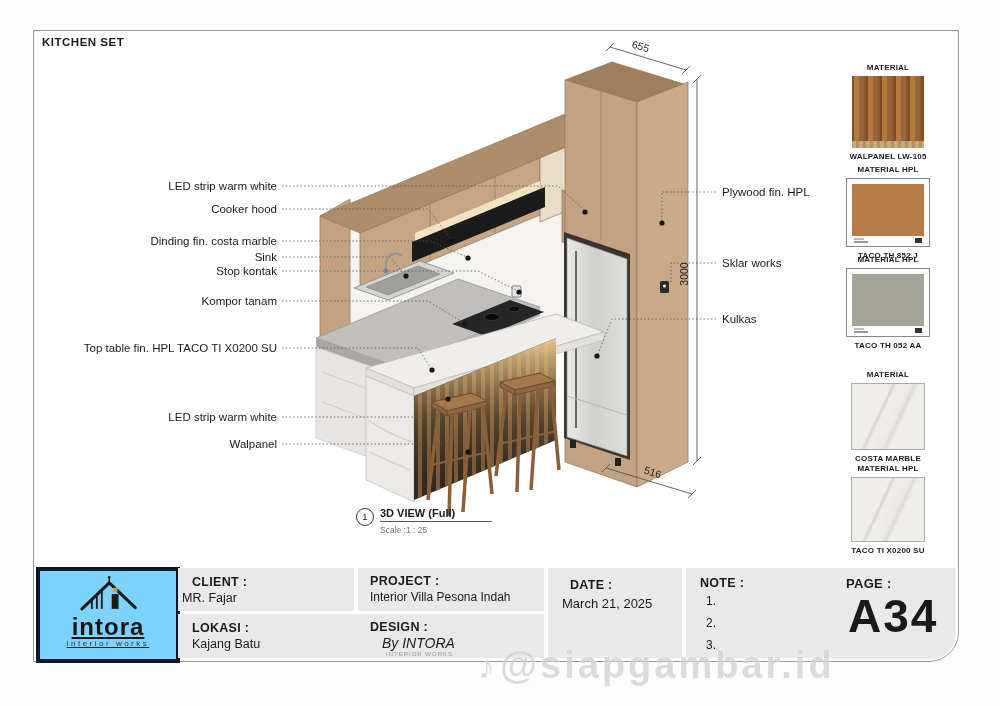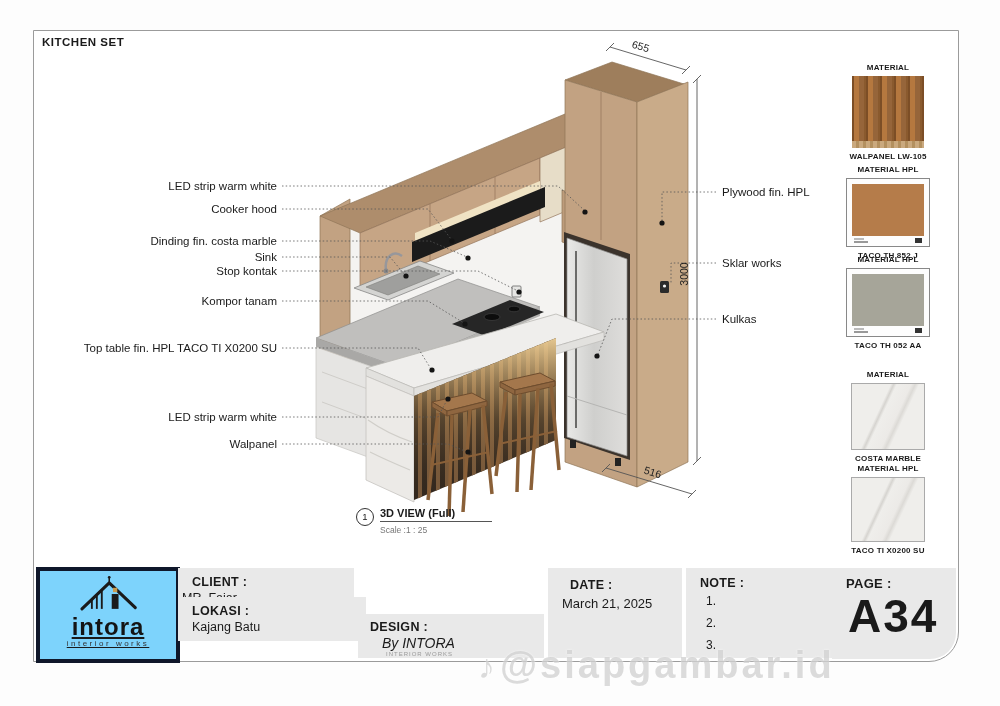--- a/index.html
+++ b/index.html
@@ -296,25 +296,29 @@
       <rect x="58" y="20" width="7" height="7" fill="#c89a4e"></rect>
     </svg>
     <div class="logo-name">intora</div>
     <div class="logo-tag">interior works</div>
   </div>
 
   <div class="tb-cell" style="left:142px;top:1px;width:176px;height:43px">
     <div class="tb-lab" style="margin:7px 0 2px 14px">CLIENT :</div>
     <div class="tb-val" style="margin-left:4px">MR. Fajar</div>
   </div>
-  <div class="tb-cell" style="left:142px;top:30px;width:188px;height:44px">
+  <div class="tb-cell" style="left:142px;top:47px;width:188px;height:44px">
     <div class="tb-lab" style="margin:7px 0 2px 14px">LOKASI :</div>
     <div class="tb-val" style="margin-left:14px">Kajang Batu</div>
   </div>
 
+  <div class="tb-cell" style="left:322px;top:1px;width:186px;height:43px">
+    <div class="tb-lab" style="margin:6px 0 2px 12px">PROJECT :</div>
+    <div class="tb-val" style="margin-left:12px;font-size:12px">Interior Villa Pesona Indah</div>
+  </div>
   <div class="tb-cell" style="left:322px;top:47px;width:186px;height:44px">
     <div class="tb-lab" style="margin:6px 0 1px 12px">DESIGN :</div>
     <div class="tb-val design-val" style="margin-left:24px">By INTORA</div>
     <div class="design-sub">INTERIOR WORKS</div>
   </div>
 
   <div class="tb-cell" style="left:512px;top:1px;width:134px;height:90px">
     <div class="tb-lab" style="margin:10px 0 4px 22px">DATE :</div>
     <div class="tb-val" style="margin-left:14px;font-size:13px">March 21, 2025</div>
   </div>

